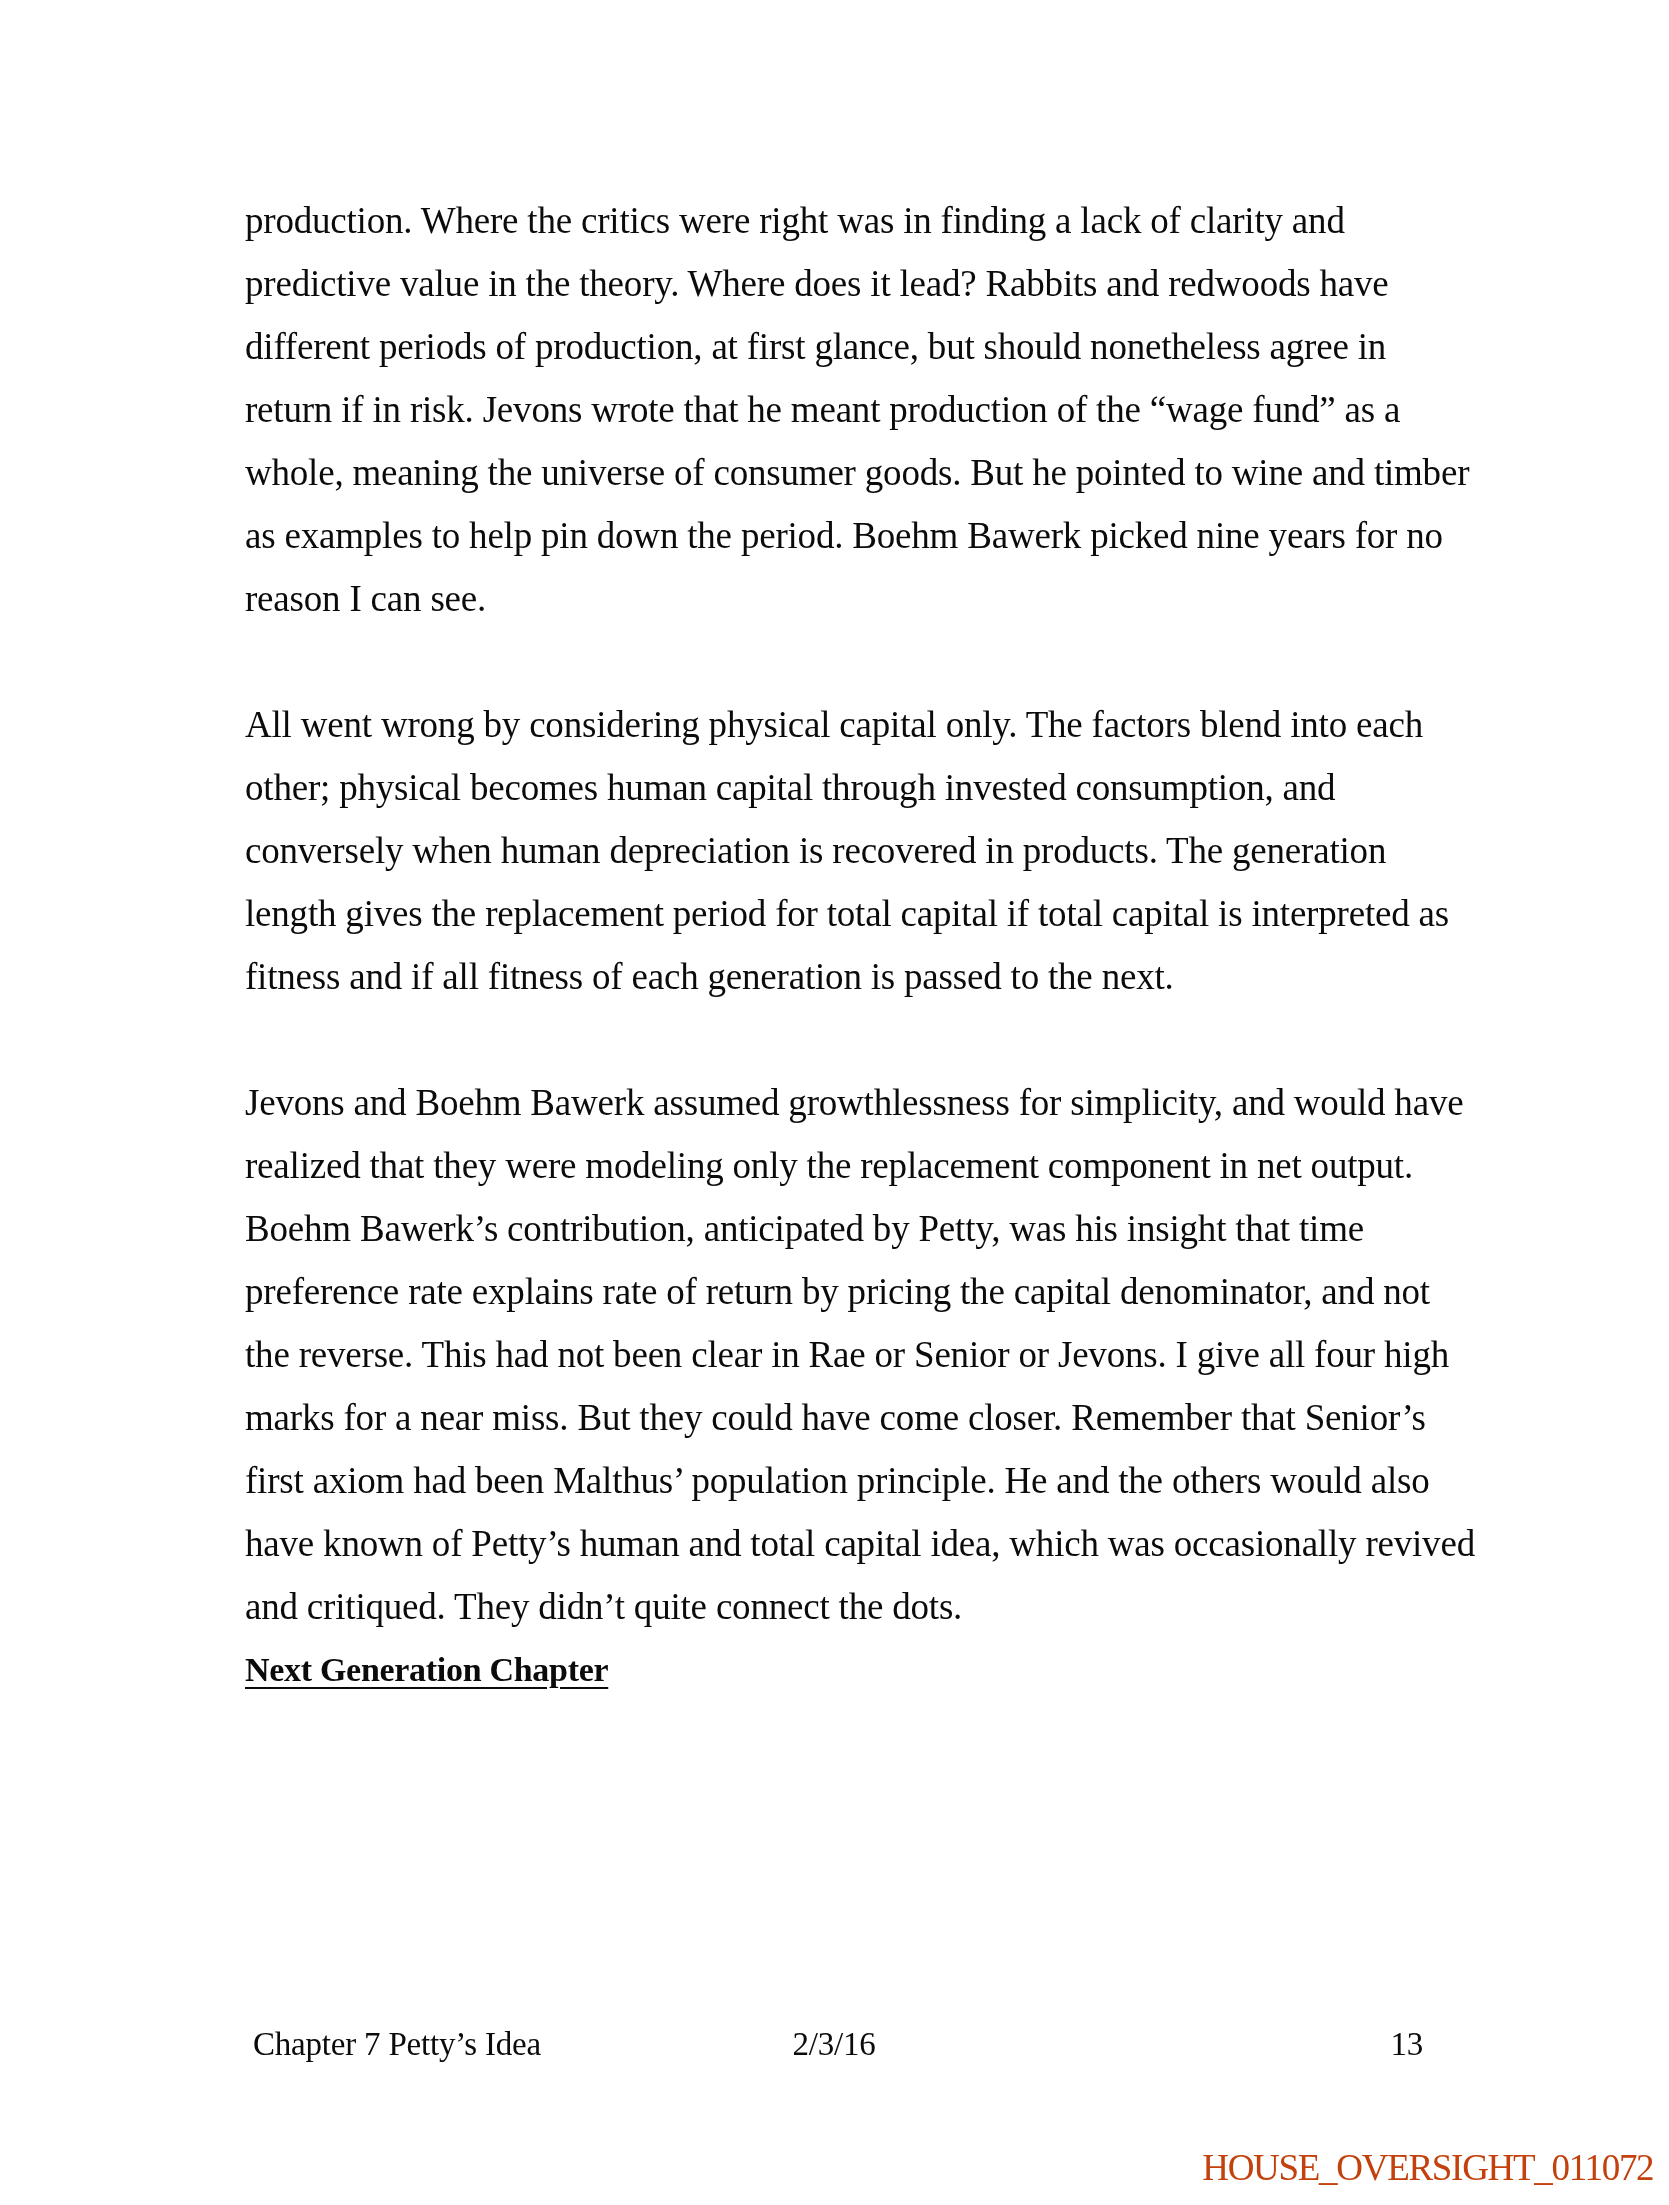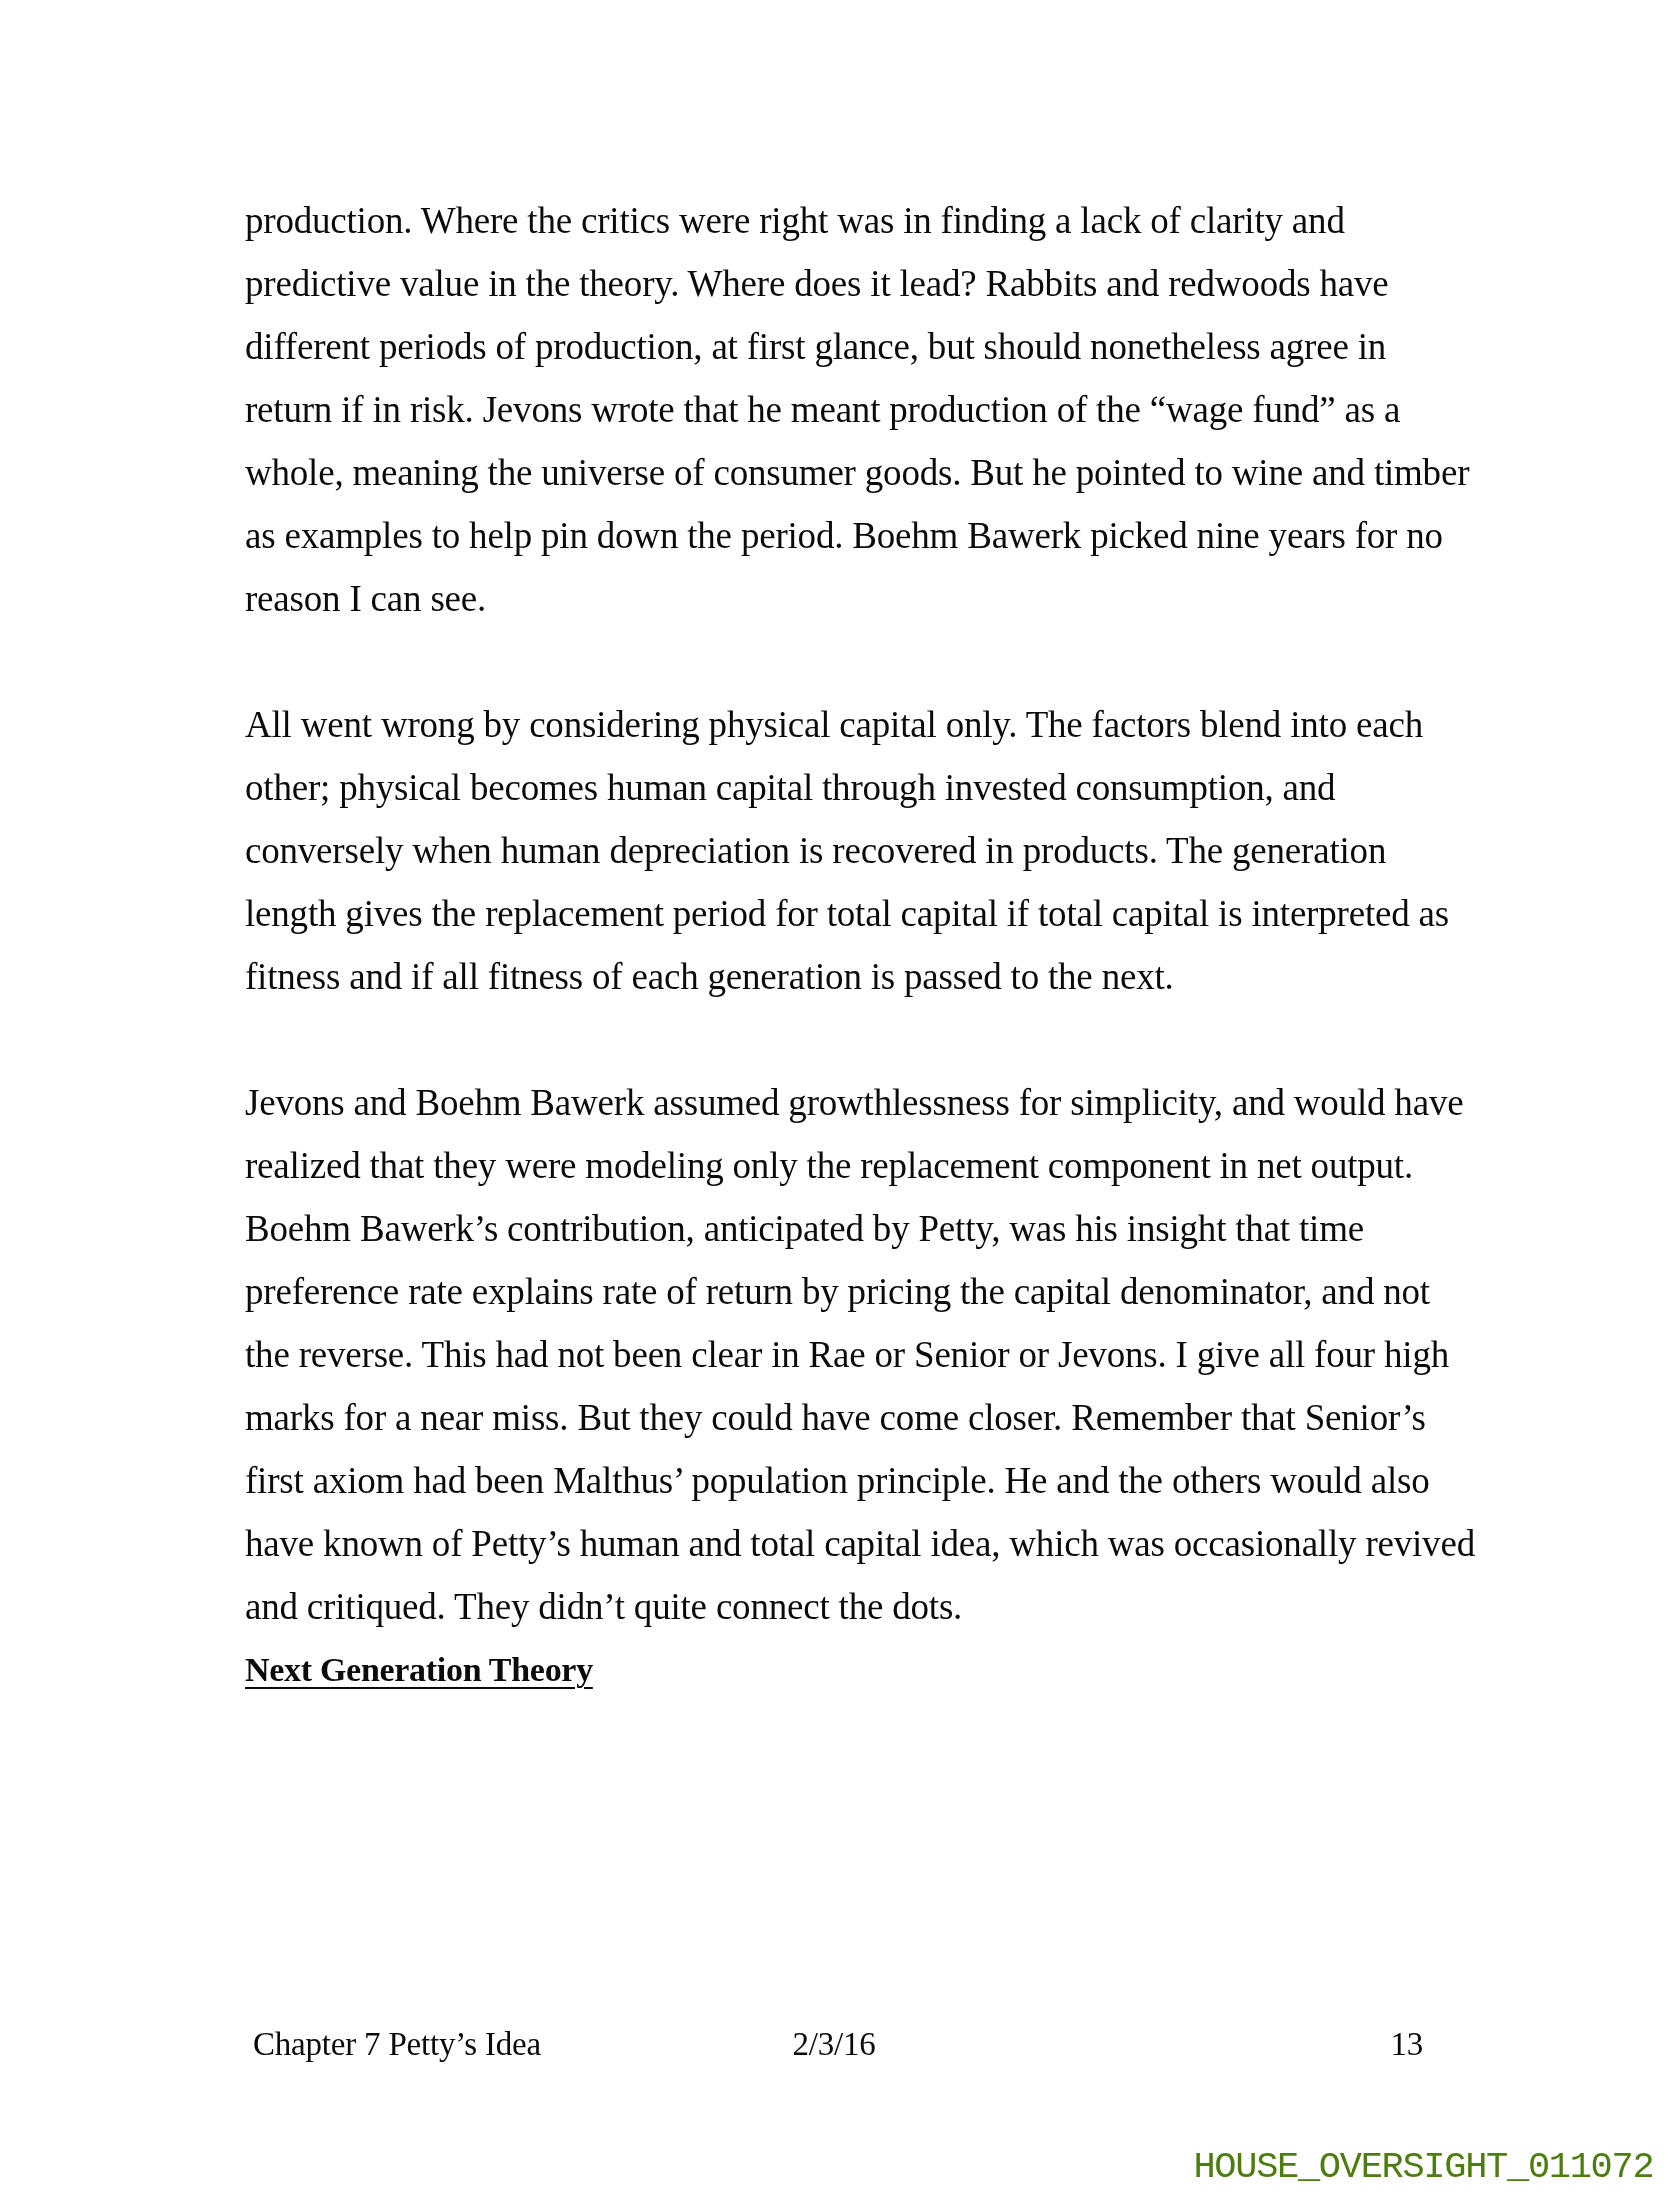--- a/index.html
+++ b/index.html
@@ -71,25 +71,25 @@
   .footer-right {
     position: absolute;
     right: 0;
     top: 0;
     text-align: right;
   }
   .bates-stamp {
     position: absolute;
     right: 15.7px;
     top: 2148px;
-    font-family: Liberation Mono, monospace;
+    font-family: Liberation Serif, serif;
     font-size: 37px;
     line-height: 39px;
     letter-spacing: -1.3px;
-    color: #4d7c0f;
+    color: #c2410c;
     white-space: pre;
   }
   em { font-style: italic; }
 </style>
 </head>
 <body>
 
 <div class="page">
   <div class="content">
 
@@ -111,21 +111,21 @@
 realized that they were modeling only the replacement component in net output.
 Boehm Bawerk’s contribution, anticipated by Petty, was his insight that time
 preference rate explains rate of return by pricing the capital denominator, and not
 the reverse. This had not been clear in Rae or Senior or Jevons. I give all four high
 marks for a near miss. But they could have come closer. Remember that Senior’s
 first axiom had been Malthus’ population principle. He and the others would also
 have known of Petty’s human and total capital idea, which was occasionally revived
 and critiqued. They didn’t quite connect the dots.</p>
 
     <h2 class="section-heading">
-      <span class="underlined">Next Generation Theory</span>
+      <span class="underlined">Next Generation Chapter</span>
     </h2>
 
     <p class="para para-after-heading">
     </p>
 
   </div>
 
   <div class="footer">
     <span class="footer-left">Chapter 7 Petty’s Idea</span>
     <span class="footer-center">2/3/16</span>

